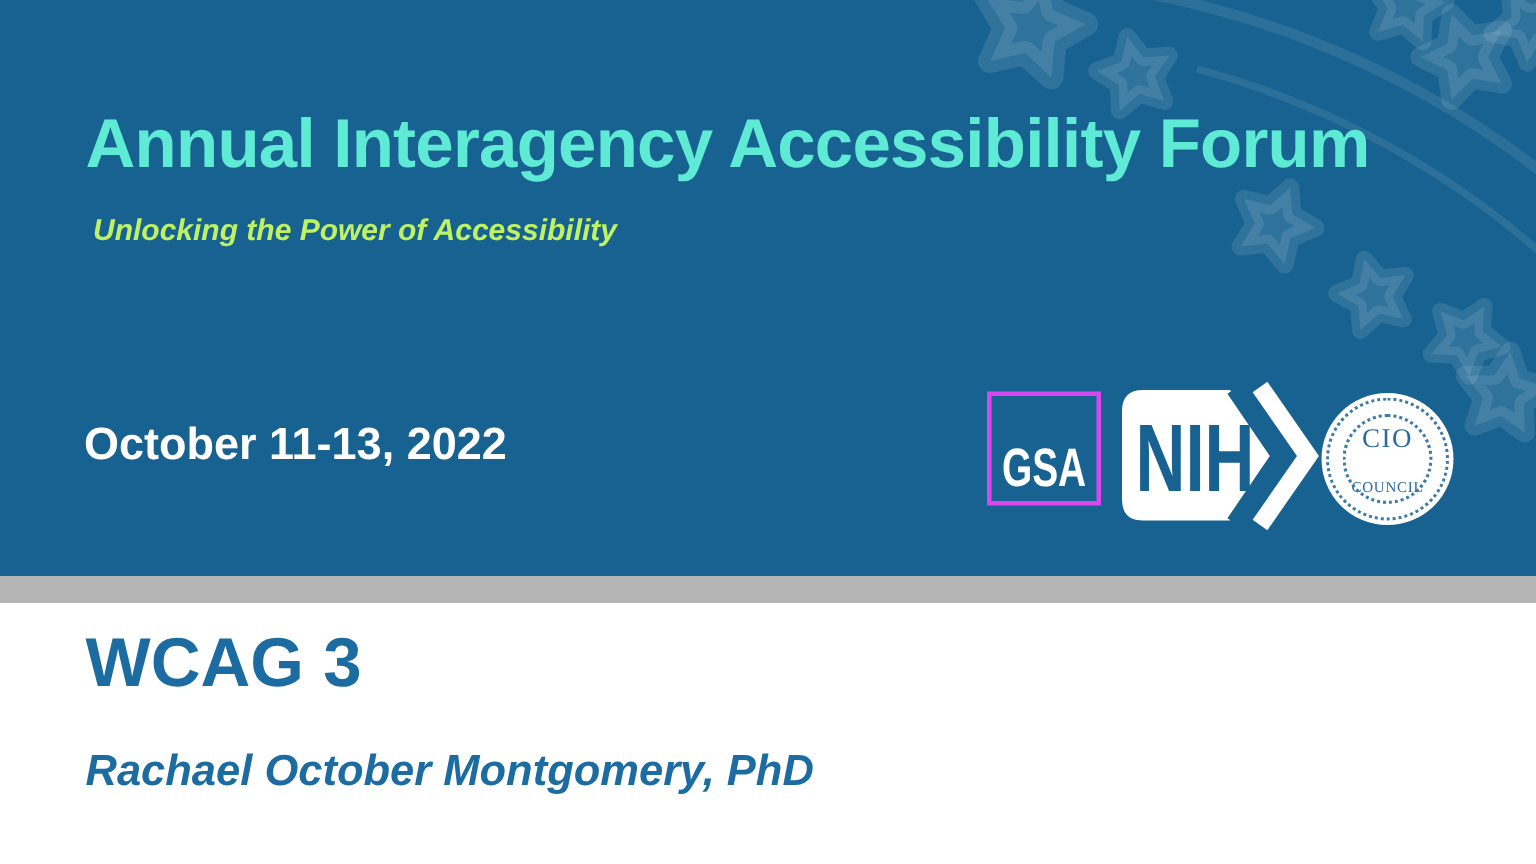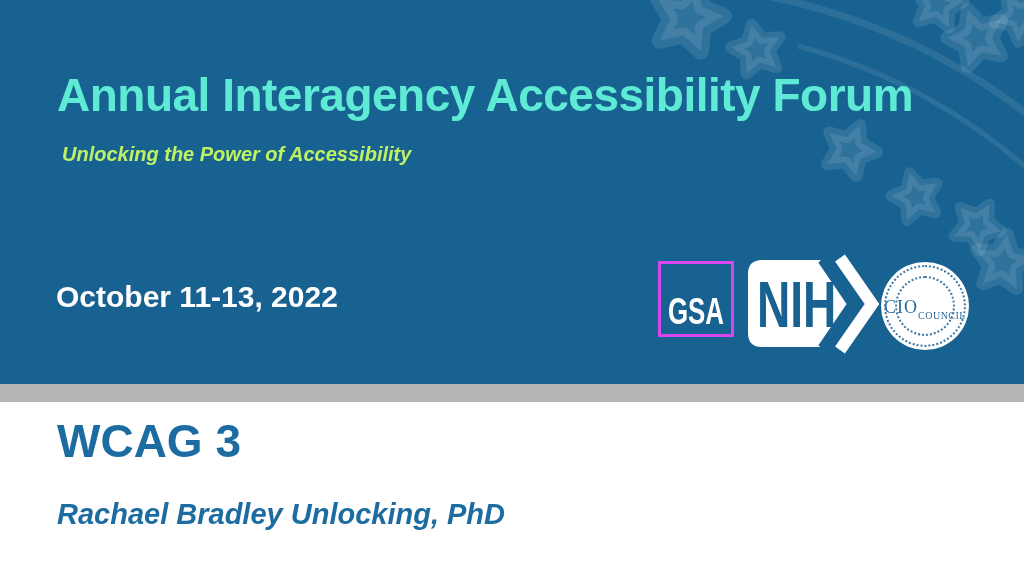--- a/index.html
+++ b/index.html
@@ -92,21 +92,21 @@
     width: 140px; height: 104px;
   }
 
   .cio-seal {
     position: absolute;
     left: 881px; top: 262px;
     width: 88px; height: 88px;
     background: #ffffff;
     border-radius: 50%;
     display: flex;
-    flex-direction: row;
+    flex-direction: column;
     align-items: center;
     justify-content: center;
   }
   .cio-seal::before {
     content: "";
     position: absolute;
     inset: 3px;
     border: 2px dotted #3d7aa7;
     border-radius: 50%;
   }
@@ -216,16 +216,16 @@
       <span class="cio-line1">CIO</span>
       <span class="cio-line2">COUNCIL</span>
     </div>
 
   </header>
 
   <div class="divider"></div>
 
   <main class="content">
     <h2 class="content-heading">WCAG 3</h2>
-    <p class="presenter">Rachael Bradley Unlocking, PhD</p>
+    <p class="presenter">Rachael October Montgomery, PhD</p>
   </main>
 
 </div>
 
 </body></html>

